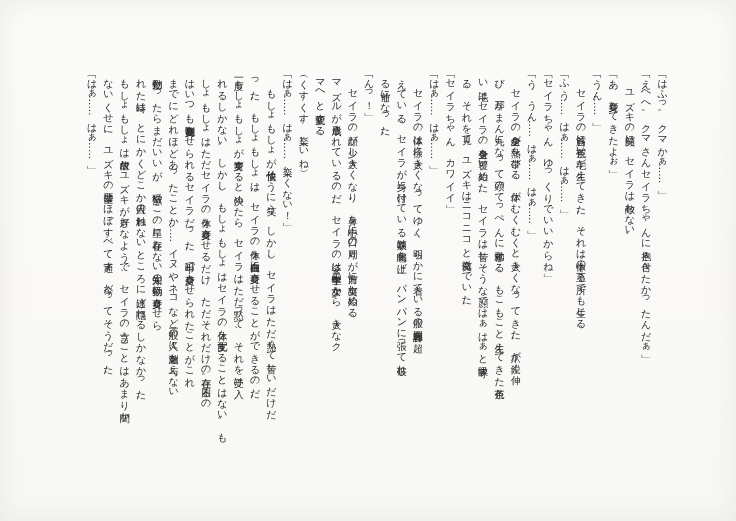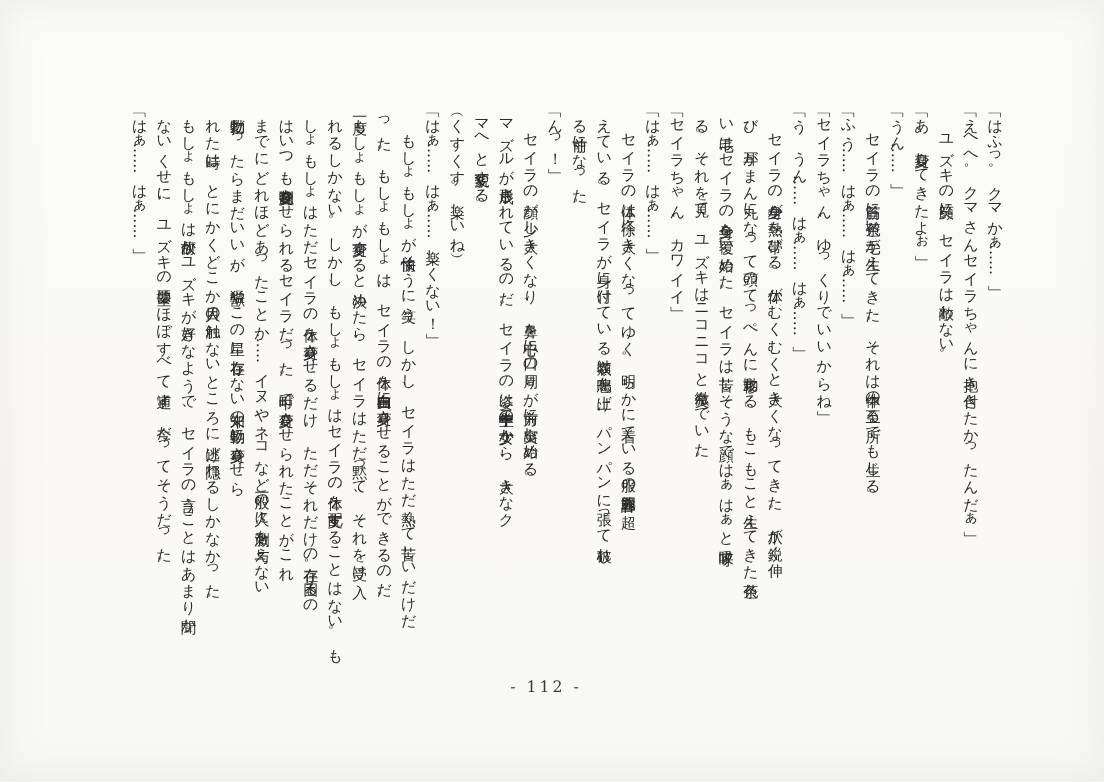--- a/index.html
+++ b/index.html
@@ -86,14 +86,13 @@
       <div class="text-line">れるしかない。しかし、もしょもしょはセイラの体を支配することはない。も</div>
       <div class="text-line">しょもしょはただセイラの体を変身させるだけ。ただそれだけの存在。困るの</div>
       <div class="text-line">はいつも強制変身させられるセイラだった。町中で変身させられたことがこれ</div>
       <div class="text-line">までにどれほどあったことか……イヌやネコなど一般の人々に刺激を与えない</div>
       <div class="text-line">動物だったらまだいいが、猛獣やこの星に存在しない未知の動物に変身させら</div>
       <div class="text-line">れた時は、とにかくどこか人目の触れないところに逃げ隠れるしかなかった。</div>
       <div class="text-line">もしょもしょは何故かユズキが好きなようで、セイラの言うことはあまり聞か</div>
       <div class="text-line">ないくせに、ユズキの要望はほぼすべて通す。今だってそうだった。</div>
       <div class="text-line">「はぁ……はぁ……」</div>
     </div>
-  <div class="page-number">- 112 -</div>
 </div>
 
 </body></html>

